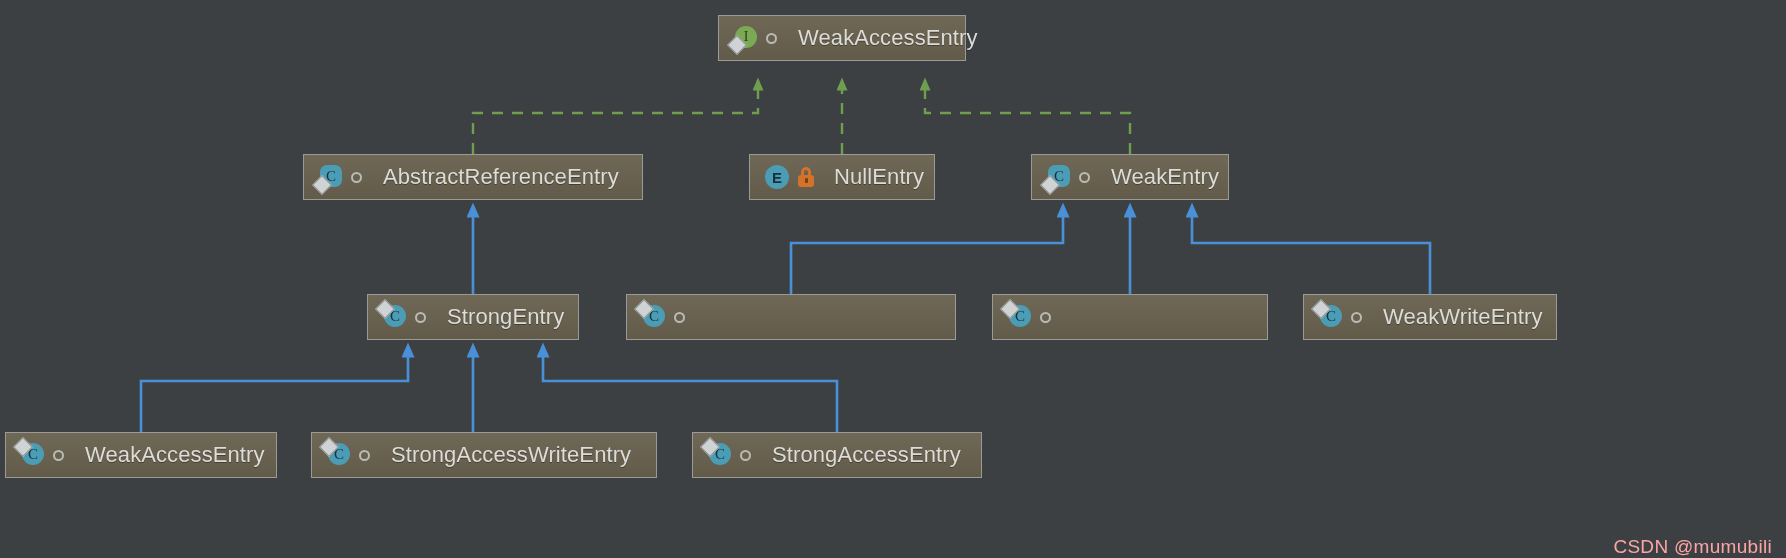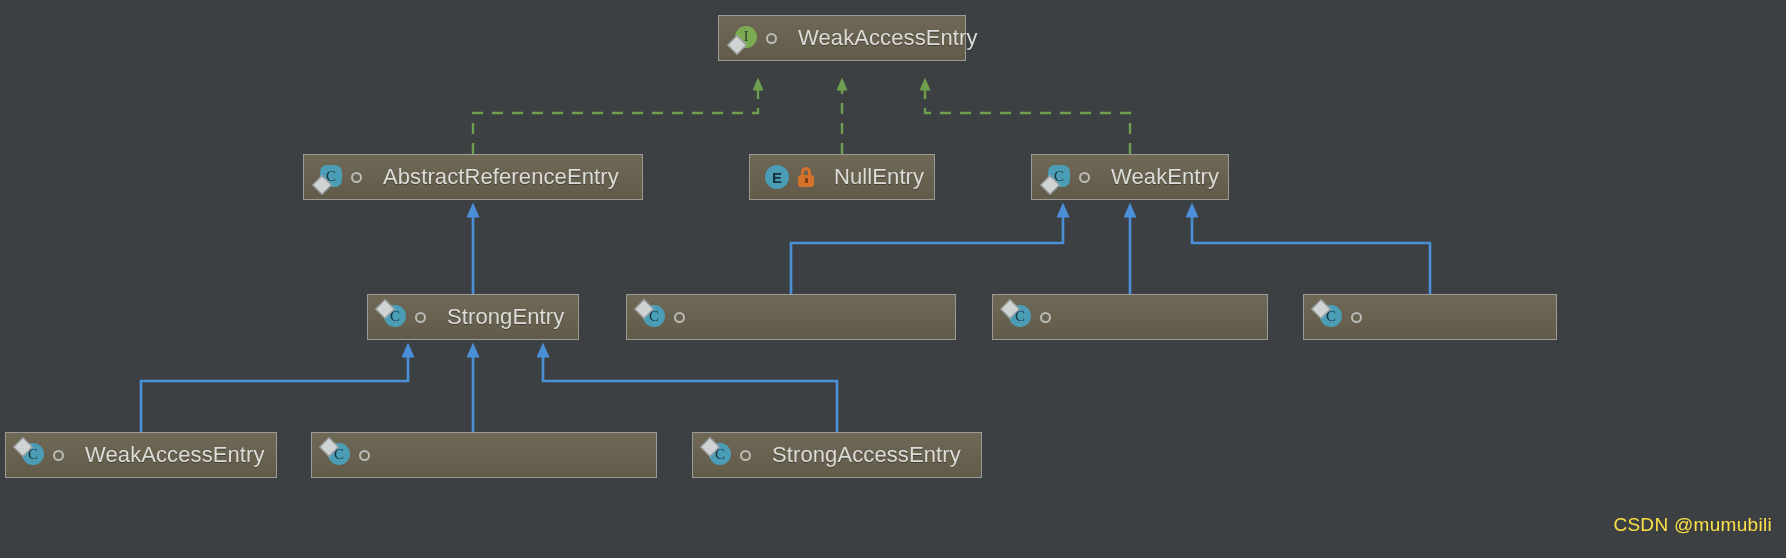--- a/index.html
+++ b/index.html
@@ -87,22 +87,22 @@
   .lock .kh{position:absolute;left:8px;bottom:4px;width:3px;height:5px;background:#7c3f15;border-radius:1px;}
 
   
   .ring{
     width:11px;height:11px;border-radius:50%;
     border:2px solid #b9bbb4;box-sizing:border-box;
     margin-right:11px;flex:none;background:transparent;
   }
 
   .watermark{
-    position:absolute;right:14px;bottom:22px;
-    font-size:19px;color:#fde047;letter-spacing:.3px;
+    position:absolute;right:14px;bottom:0;
+    font-size:19px;color:#fca5a5;letter-spacing:.3px;
   }
 </style>
 </head>
 <body>
 
 <div id="canvas">
 
   <svg id="edges">
     <defs>
       <marker id="gHead" markerWidth="16" markerHeight="16" refX="1.5" refY="5.5" orient="auto" markerUnits="userSpaceOnUse">
@@ -221,20 +221,21 @@
       </div>
       <div class="node" style="left: 1303px; top: 294px; width: 254px;">
         <div class="icons">
           <span class="badge cls round topleft">
             <span class="disc"></span>
             <span class="glyph">C</span>
             <span class="diamond"></span>
           </span>
           <span class="ring"></span>
         </div>
+        <span class="label">WeakWriteEntry</span>
       </div>
       <div class="node" style="left: 5px; top: 432px; width: 272px;">
         <div class="icons">
           <span class="badge cls round topleft">
             <span class="disc"></span>
             <span class="glyph">C</span>
             <span class="diamond"></span>
           </span>
           <span class="ring"></span>
         </div>
@@ -242,20 +243,21 @@
       </div>
       <div class="node" style="left: 311px; top: 432px; width: 346px;">
         <div class="icons">
           <span class="badge cls round topleft">
             <span class="disc"></span>
             <span class="glyph">C</span>
             <span class="diamond"></span>
           </span>
           <span class="ring"></span>
         </div>
+        <span class="label">StrongAccessWriteEntry</span>
       </div>
       <div class="node" style="left: 692px; top: 432px; width: 290px;">
         <div class="icons">
           <span class="badge cls round topleft">
             <span class="disc"></span>
             <span class="glyph">C</span>
             <span class="diamond"></span>
           </span>
           <span class="ring"></span>
         </div>

